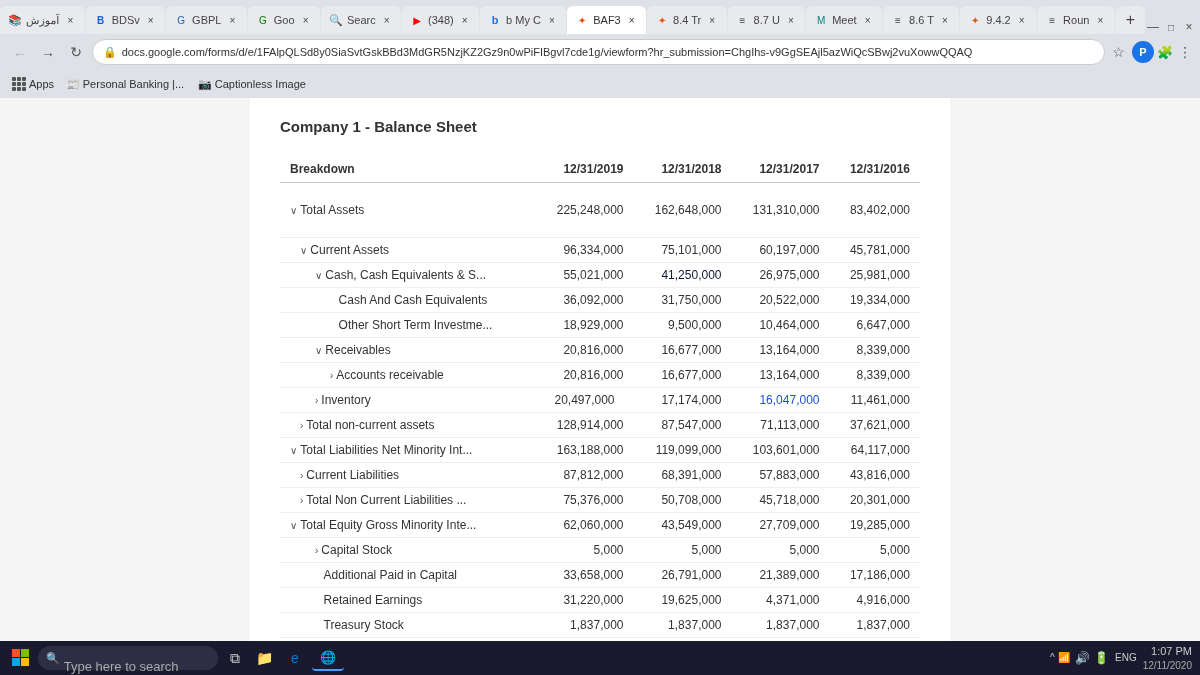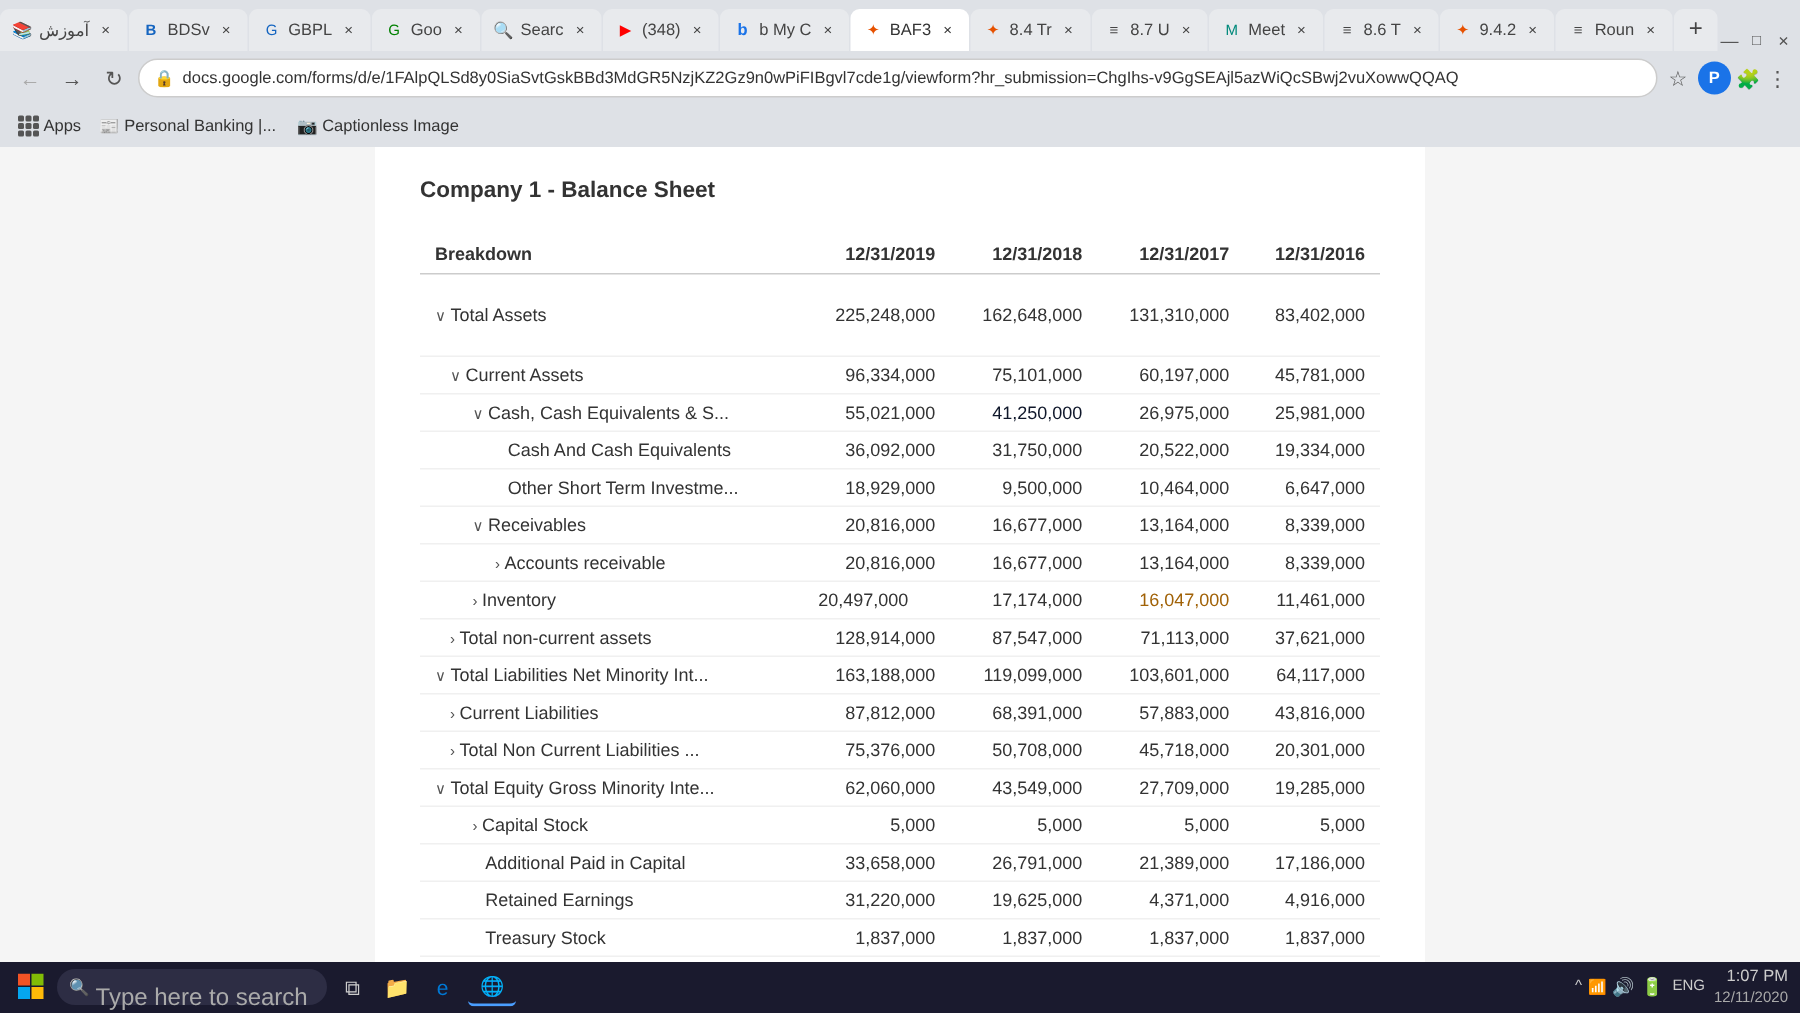--- a/index.html
+++ b/index.html
@@ -474,23 +474,23 @@
             </tr>
             <tr style="border-bottom: 1px solid rgb(240, 240, 240);">
               <td style="padding: 5px 10px 5px 50px; color: rgb(51, 51, 51); white-space: nowrap;"><span style="color:#555;margin-right:3px;font-size:10px;">›</span>Accounts receivable</td>
               <td style="padding: 5px 10px; text-align: right; color: rgb(51, 51, 51);">20,816,000</td>
               <td style="padding: 5px 10px; text-align: right; color: rgb(51, 51, 51);">16,677,000</td>
               <td style="padding: 5px 10px; text-align: right; color: rgb(51, 51, 51);">13,164,000</td>
               <td style="padding: 5px 10px; text-align: right; color: rgb(51, 51, 51);">8,339,000</td>
             </tr>
             <tr style="border-bottom: 1px solid rgb(240, 240, 240);">
               <td style="padding: 5px 10px 5px 35px; color: rgb(51, 51, 51); white-space: nowrap;"><span style="color:#555;margin-right:3px;font-size:10px;">›</span>Inventory</td>
-              <td style="padding: 5px 10px; text-align: left; color: rgb(51, 51, 51);">20,497,000</td>
+              <td style="padding: 5px 10px; text-align: center; color: rgb(51, 51, 51);">20,497,000</td>
               <td style="padding: 5px 10px; text-align: right; color: rgb(51, 51, 51);">17,174,000</td>
-              <td style="padding: 5px 10px; text-align: right; color: #a16207;">16,047,000</td>
+              <td style="padding: 5px 10px; text-align: right; color: #1d4ed8;">16,047,000</td>
               <td style="padding: 5px 10px; text-align: right; color: rgb(51, 51, 51);">11,461,000</td>
             </tr>
             <tr style="border-bottom: 1px solid rgb(240, 240, 240);">
               <td style="padding: 5px 10px 5px 20px; color: rgb(51, 51, 51); white-space: nowrap;"><span style="color:#555;margin-right:3px;font-size:10px;">›</span>Total non-current assets</td>
               <td style="padding: 5px 10px; text-align: right; color: rgb(51, 51, 51);">128,914,000</td>
               <td style="padding: 5px 10px; text-align: right; color: rgb(51, 51, 51);">87,547,000</td>
               <td style="padding: 5px 10px; text-align: right; color: rgb(51, 51, 51);">71,113,000</td>
               <td style="padding: 5px 10px; text-align: right; color: rgb(51, 51, 51);">37,621,000</td>
             </tr>
             <tr style="border-bottom: 1px solid rgb(240, 240, 240);">
@@ -568,21 +568,21 @@
     <svg class="win-logo" viewBox="0 0 18 18" fill="none" xmlns="http://www.w3.org/2000/svg">
       <rect x="0" y="0" width="8" height="8" fill="#f35325"></rect>
       <rect x="9" y="0" width="8" height="8" fill="#81bc06"></rect>
       <rect x="0" y="9" width="8" height="8" fill="#05a6f0"></rect>
       <rect x="9" y="9" width="8" height="8" fill="#ffba08"></rect>
     </svg>
   </div>
 
   <div class="taskbar-search">
     <span style="color:#aaa;font-size:11px;">🔍</span>
-    <span style="color:#aaa;font-size:16px;margin-top:16px;">Type here to search</span>
+    <span style="color:#aaa;font-size:13px;margin-top:16px;">Type here to search</span>
   </div>
 
   <div class="taskbar-icon">
     <span style="color:#ccc;font-size:14px;">⧉</span>
   </div>
 
   <div class="taskbar-icon">
     <span style="color:#ffca28;font-size:14px;">📁</span>
   </div>
 

